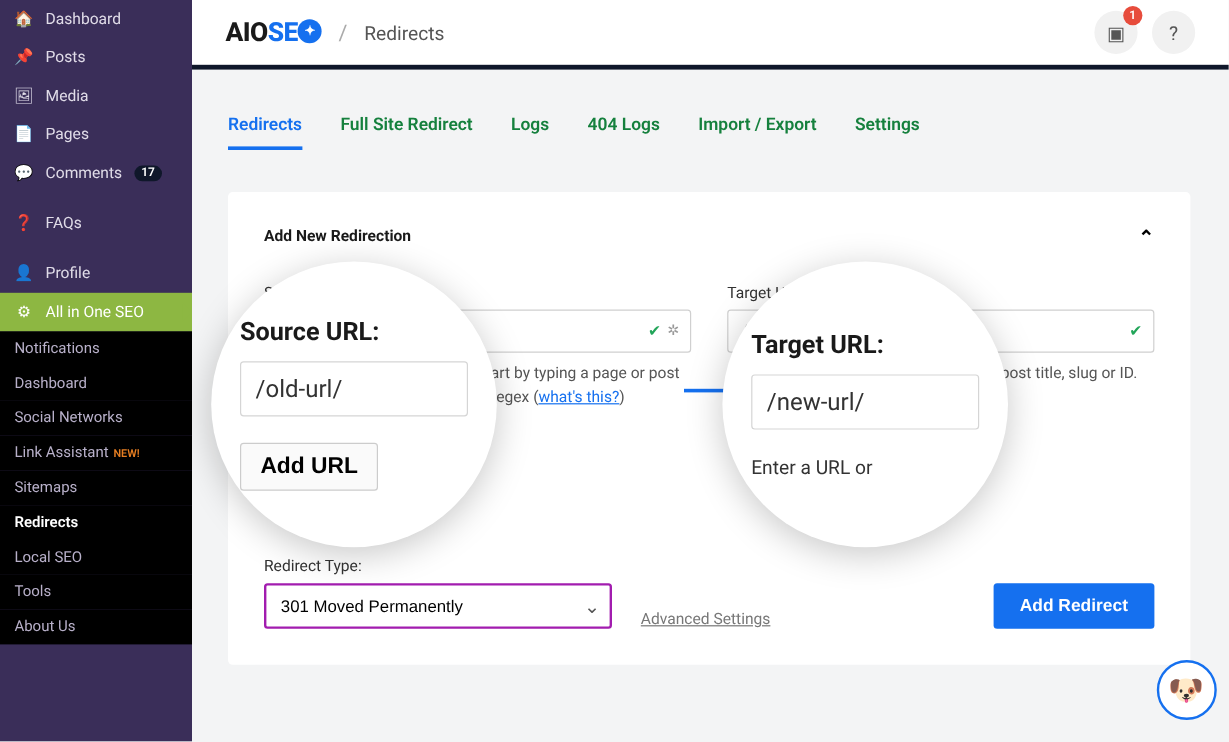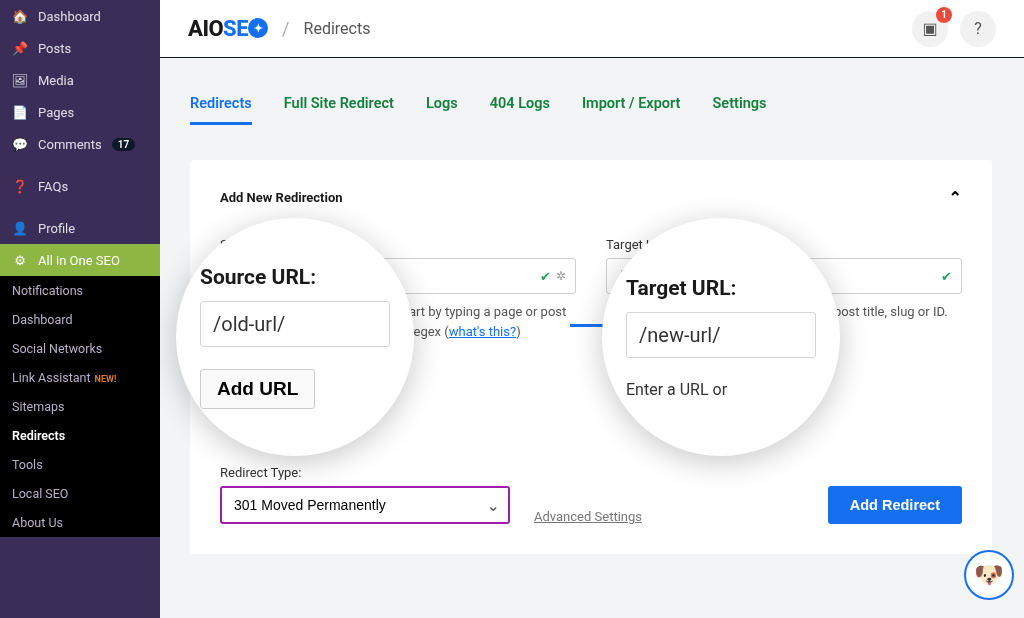--- a/index.html
+++ b/index.html
@@ -9,21 +9,21 @@
 .sidebar-main-item { display: flex; align-items: center; padding: 8px 12px; gap: 10px; cursor: pointer; }
 .sidebar-main-item.active { background: #8db742; color: #fff; position: relative; }
 .sidebar-main-item.active::after { content: ''; position: absolute; right: -8px; top: 50%; transform: translateY(-50%); border: 8px solid transparent; border-left-color: #8db742; }
 .sidebar-sub-item { padding: 7px 12px; font-size: 12.5px; color: #b8b0c9; cursor: pointer; background: #000000; }
 .sidebar-sub-item.active { color: #fff; font-weight: 600; }
 .sidebar-icon { width: 16px; height: 16px; display: inline-flex; align-items: center; justify-content: center; }
 .badge-orange { background: #0f172a; color: #fff; border-radius: 9px; font-size: 10px; padding: 1px 6px; font-weight: 600; }
 .badge-new { color: #e67e22; font-size: 9px; font-weight: 600; margin-left: 4px; }
 .dot-red { width: 6px; height: 6px; background: #e74c3c; border-radius: 50%; margin-left: auto; }
 
-.topbar { position: absolute; left: 160px; top: 0; right: 0; height: 58px; background: #fff; display: flex; align-items: center; padding: 0 28px; border-bottom: 1px solid #0f172a; }
+.topbar { position: absolute; left: 160px; top: 0; right: 0; height: 58px; background: #fff; display: flex; align-items: center; padding: 0 28px; border-bottom: 4px solid #0f172a; }
 .logo { font-weight: 800; font-size: 22px; letter-spacing: -0.5px; }
 .logo-aio { color: #1a1a1a; }
 .logo-seo { color: #1570ef; }
 .logo-gear { display: inline-flex; width: 20px; height: 20px; background: #1570ef; border-radius: 50%; position: relative; vertical-align: -2px; }
 .logo-gear::after { content: '✦'; color: #fff; font-size: 11px; position: absolute; left: 50%; top: 50%; transform: translate(-50%, -50%); }
 .breadcrumb-sep { color: #aaa; margin: 0 14px; font-size: 18px; }
 .breadcrumb-page { color: #555; font-size: 16px; }
 .topbar-icons { margin-left: auto; display: flex; gap: 12px; }
 .topbar-iconbtn { width: 36px; height: 36px; border-radius: 50%; background: #f1f1f1; display: flex; align-items: center; justify-content: center; cursor: pointer; position: relative; color: #555; }
 .notif-count { position: absolute; top: -4px; right: -4px; background: #e74c3c; color: #fff; font-size: 10px; width: 16px; height: 16px; border-radius: 50%; display: flex; align-items: center; justify-content: center; font-weight: 600; }
@@ -110,22 +110,22 @@
   <div class="sidebar-main-item active">
       <span class="sidebar-icon">⚙</span>
       <span>All in One SEO</span>
     </div>
   <div class="sidebar-sub-item"><span>Notifications</span><span class="dot-red"></span></div>
   <div class="sidebar-sub-item">Dashboard</div>
   <div class="sidebar-sub-item">Social Networks</div>
   <div class="sidebar-sub-item"><span>Link Assistant</span><span class="badge-new">NEW!</span></div>
   <div class="sidebar-sub-item">Sitemaps</div>
   <div class="sidebar-sub-item active">Redirects</div>
+  <div class="sidebar-sub-item">Local SEO</div>
   <div class="sidebar-sub-item">Tools</div>
-  <div class="sidebar-sub-item">Local SEO</div>
   <div class="sidebar-sub-item">About Us</div>
 </div>
 
 <div class="topbar">
   <span class="logo">
     <span class="logo-aio">AIO</span><span class="logo-seo">SE</span><span class="logo-gear"></span>
   </span>
   <span class="breadcrumb-sep">/</span>
   <span class="breadcrumb-page">Redirects</span>
   <div class="topbar-icons">

